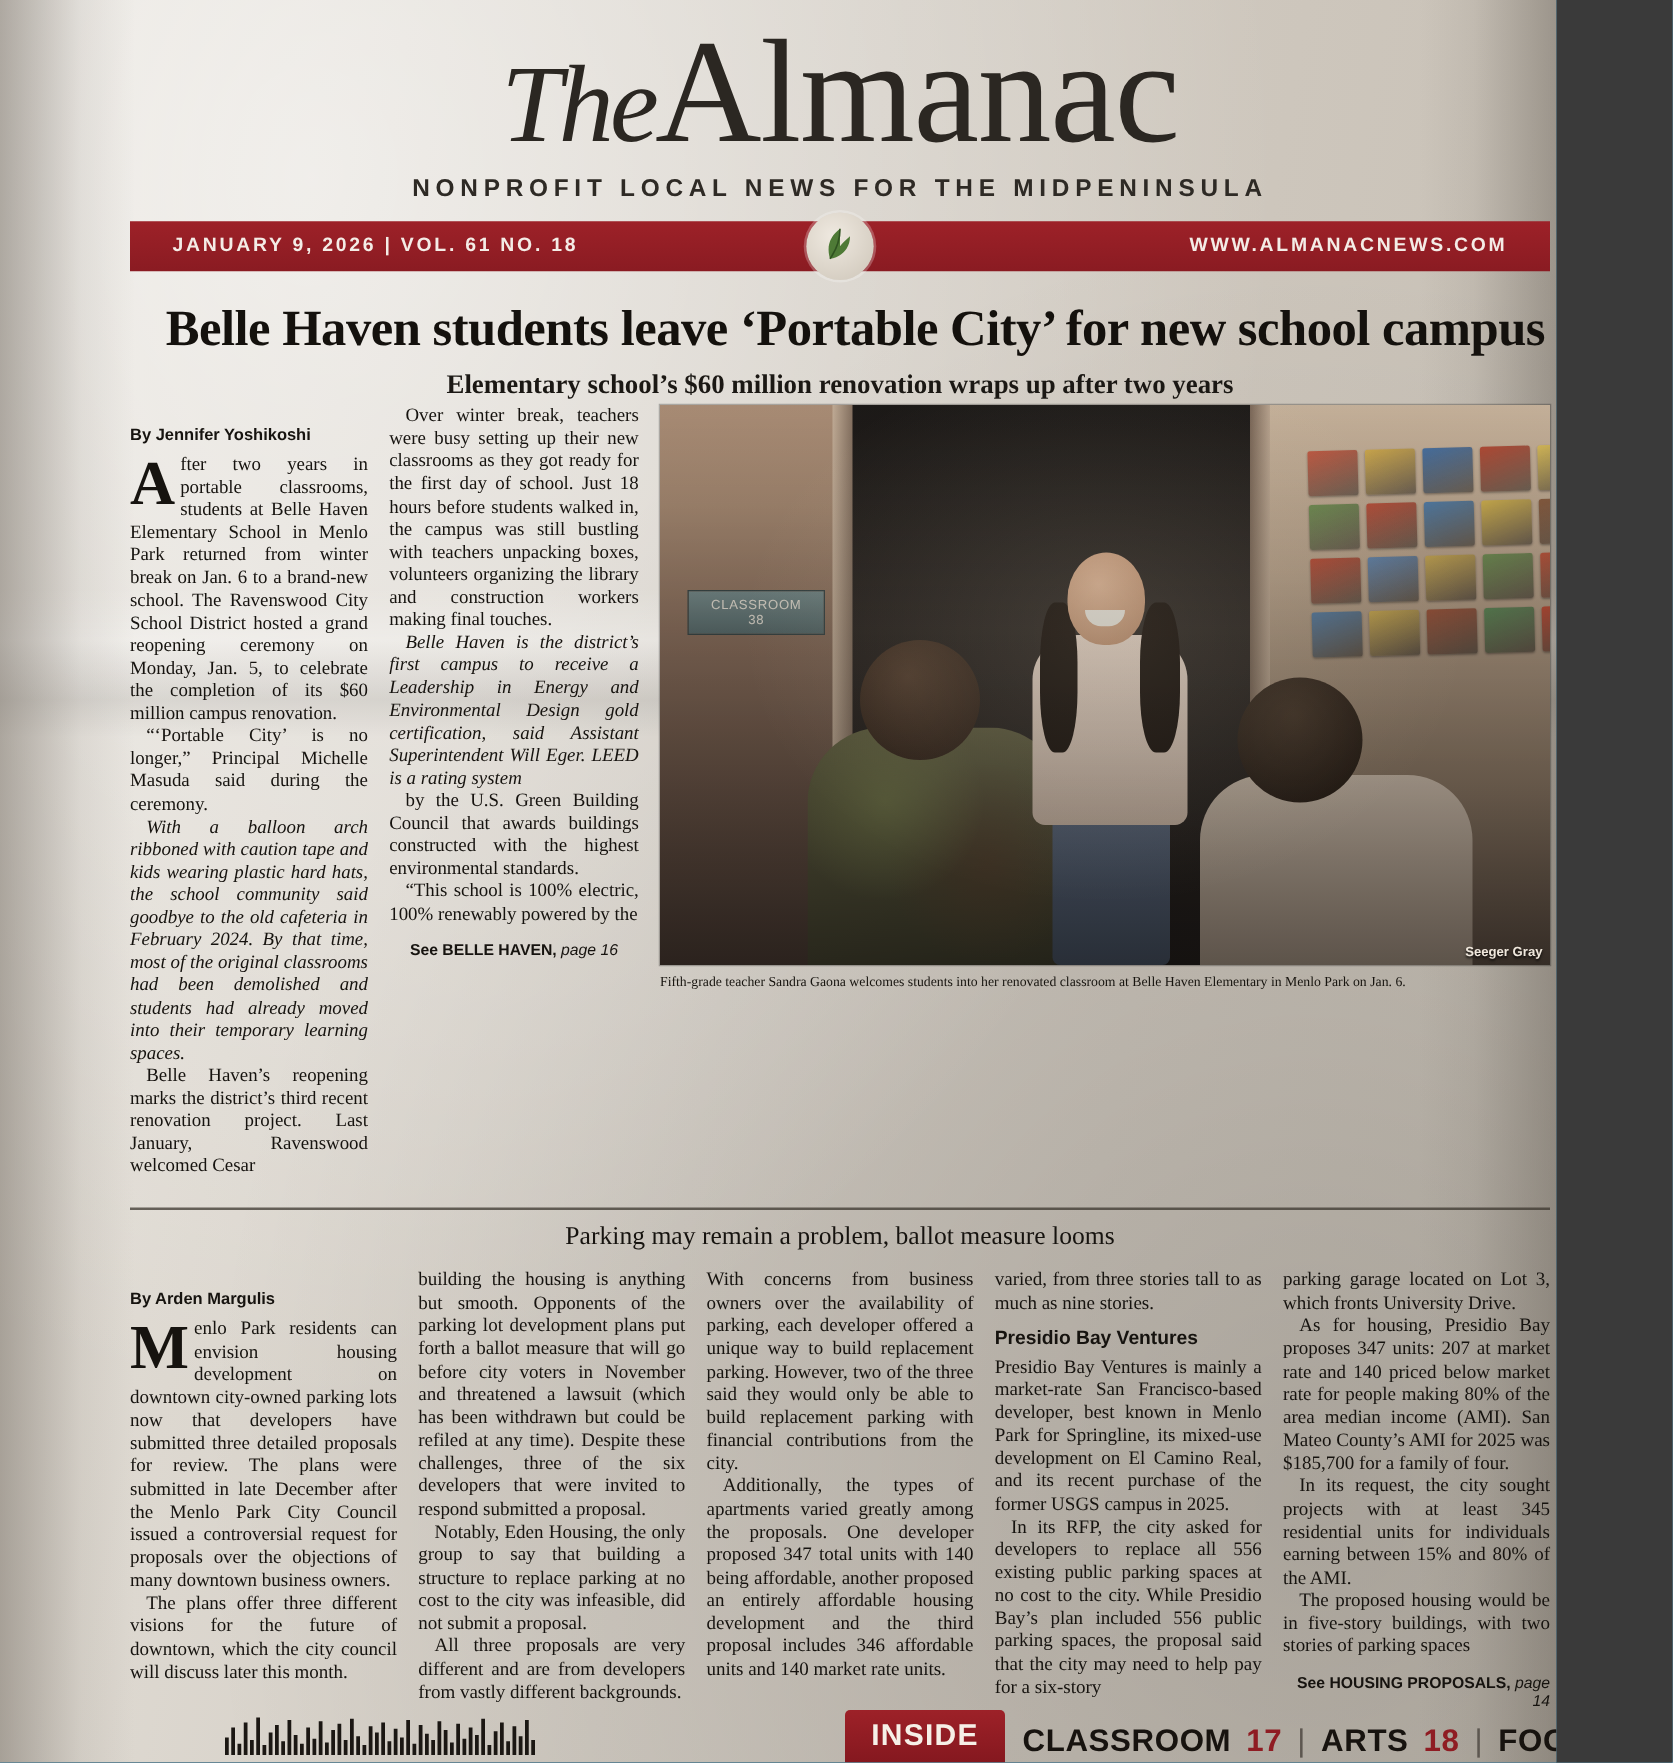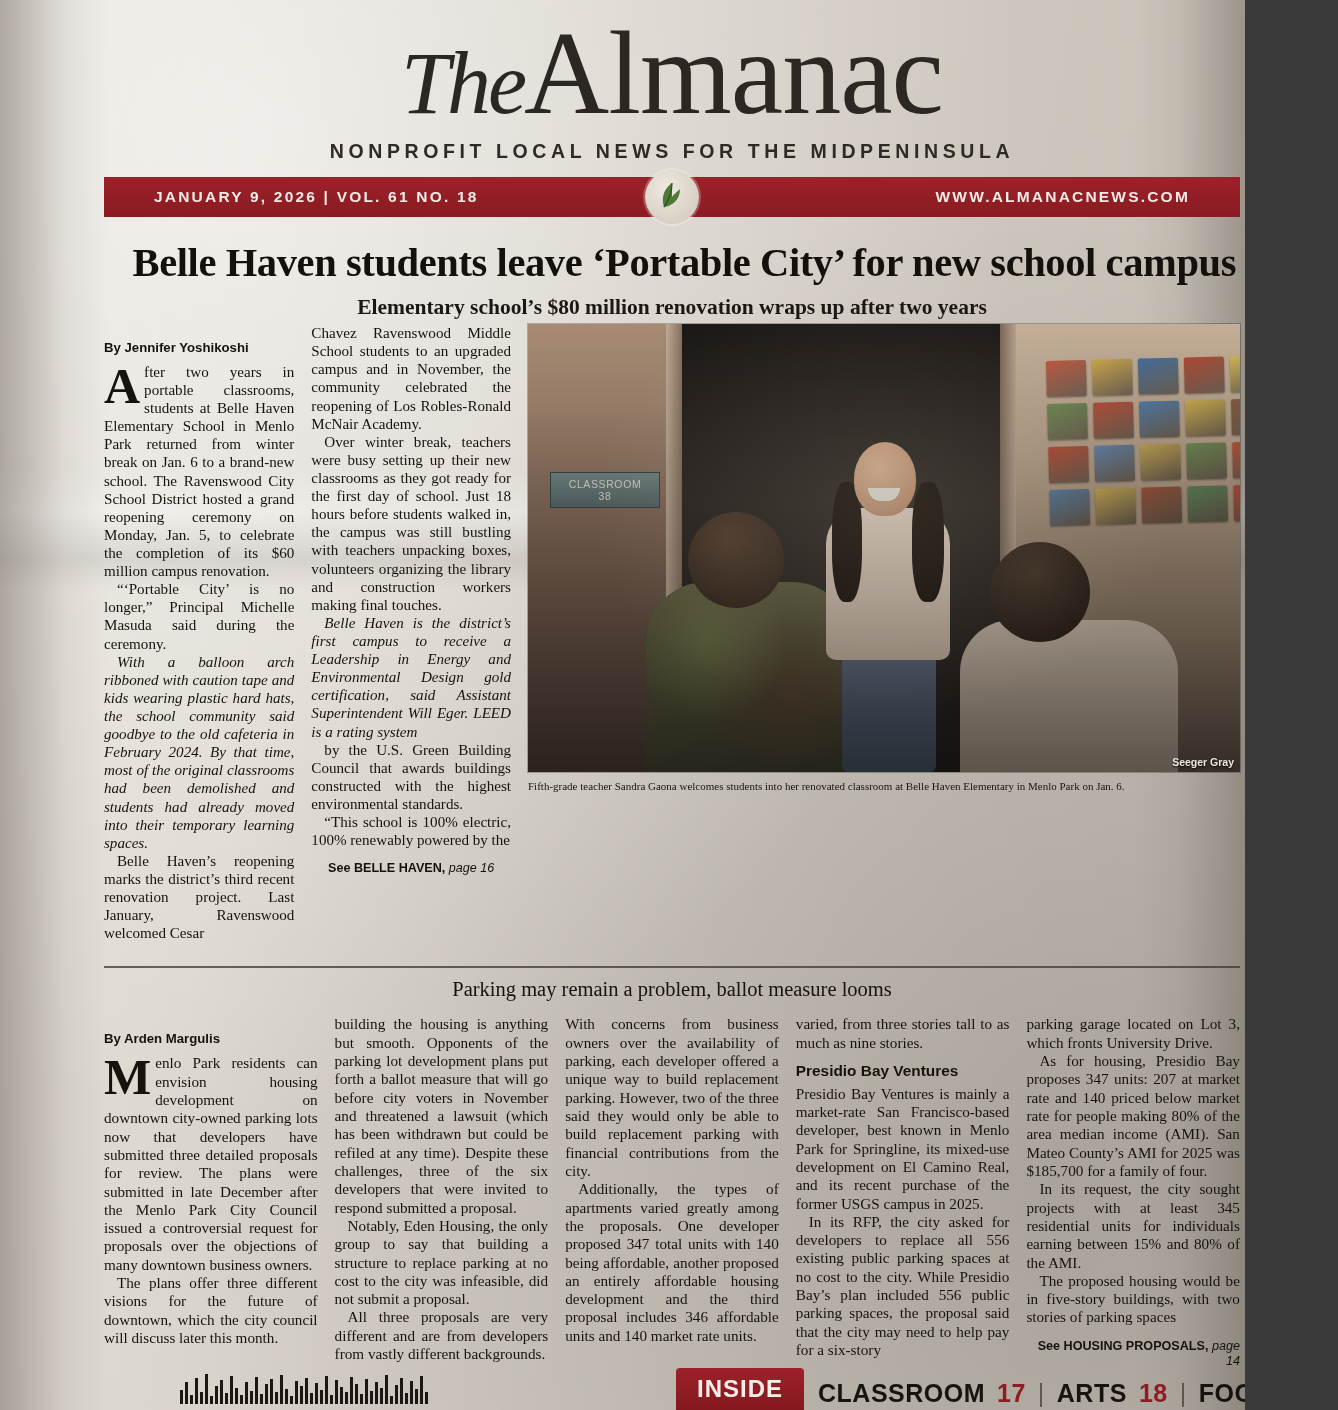--- a/index.html
+++ b/index.html
@@ -81,21 +81,21 @@
     color: #2e2a25;
   }
   .redbar {
     margin-top: 14px;
     position: relative;
     height: 40px;
     background: linear-gradient(180deg, #9d2128, #8a1b22);
     display: flex;
     align-items: center;
     justify-content: space-between;
-    padding: 0 50px;
+    padding: 0 34px;
     color: #f4ece6;
     font-family: "Liberation Sans", sans-serif;
     font-weight: bold;
     font-size: 15.5px;
     letter-spacing: 2.2px;
   }
   .redbar .leaf {
     position: absolute;
     left: 50%;
     top: 50%;
@@ -441,33 +441,32 @@
           <svg width="34" height="34" viewBox="0 0 34 34" aria-hidden="true">
             <path d="M17 3 C9 9 6 17 9 27 C17 26 25 20 25 9 C22 12 19 14 17 17 Z" fill="#4e7a36"></path>
             <path d="M17 3 C17 12 14 20 9 27" stroke="#2f5220" stroke-width="1.3" fill="none"></path>
           </svg>
         </span>
         <span>WWW.ALMANACNEWS.COM</span>
       </div>
     </div>
 
     <h1 class="headline1">Belle Haven students leave ‘Portable City’ for new school campus</h1>
-    <div class="deck1">Elementary school’s $80 million renovation wraps up after two years</div>
+    <div class="deck1">Elementary school’s $60 million renovation wraps up after two years</div>
 
     <div class="story1">
       <div class="col c1">
         <div class="byline">By Jennifer Yoshikoshi</div>
         <p class="first"><span class="dropcap">A</span><span>fter two years in portable classrooms, students at Belle Haven Elementary School in Menlo Park returned from winter break on Jan. 6 to a brand-new school. The Ravenswood City School District hosted a grand reopening ceremony on Monday, Jan. 5, to celebrate the completion of its $60 million campus renovation.</span></p>
         <p>“‘Portable City’ is no longer,” Principal Michelle Masuda said during the ceremony.</p>
         <p class="ital">With a balloon arch ribboned with caution tape and kids wearing plastic hard hats, the school community said goodbye to the old cafeteria in February 2024. By that time, most of the original classrooms had been demolished and students had already moved into their temporary learning spaces.</p>
         <p>Belle Haven’s reopening marks the district’s third recent renovation project. Last January, Ravenswood welcomed Cesar</p>
       </div>
 
       <div class="col c2">
-        <p class="first">Chavez Ravenswood Middle School students to an upgraded campus and in November, the community celebrated the reopening of Los Robles-Ronald McNair Academy.</p>
         <p>Over winter break, teachers were busy setting up their new classrooms as they got ready for the first day of school. Just 18 hours before students walked in, the campus was still bustling with teachers unpacking boxes, volunteers organizing the library and construction workers making final touches.</p>
         <p class="ital">Belle Haven is the district’s first campus to receive a Leadership in Energy and Environmental Design gold certification, said Assistant Superintendent Will Eger. LEED is a rating system</p>
         <p>by the U.S. Green Building Council that awards buildings constructed with the highest environmental standards.</p>
         <p>“This school is 100% electric, 100% renewably powered by the</p>
         <div class="jump">
           <span>See BELLE HAVEN,</span> <i>page 16</i>
         </div>
       </div>
 
       <div class="photo-col">

